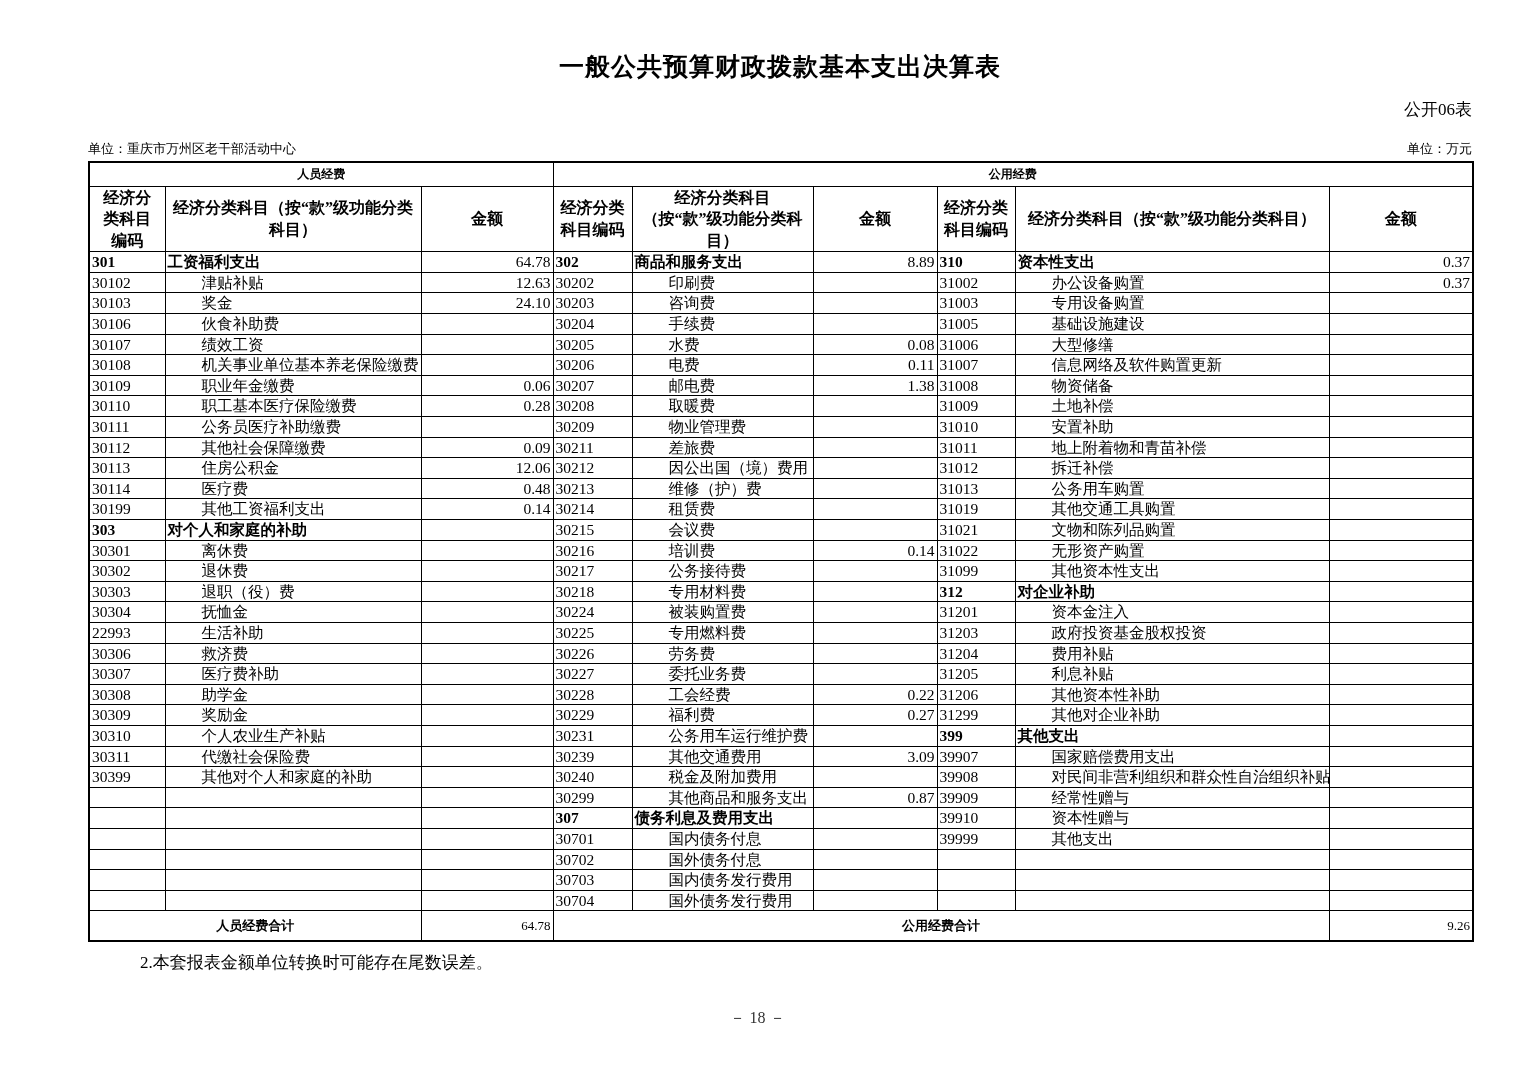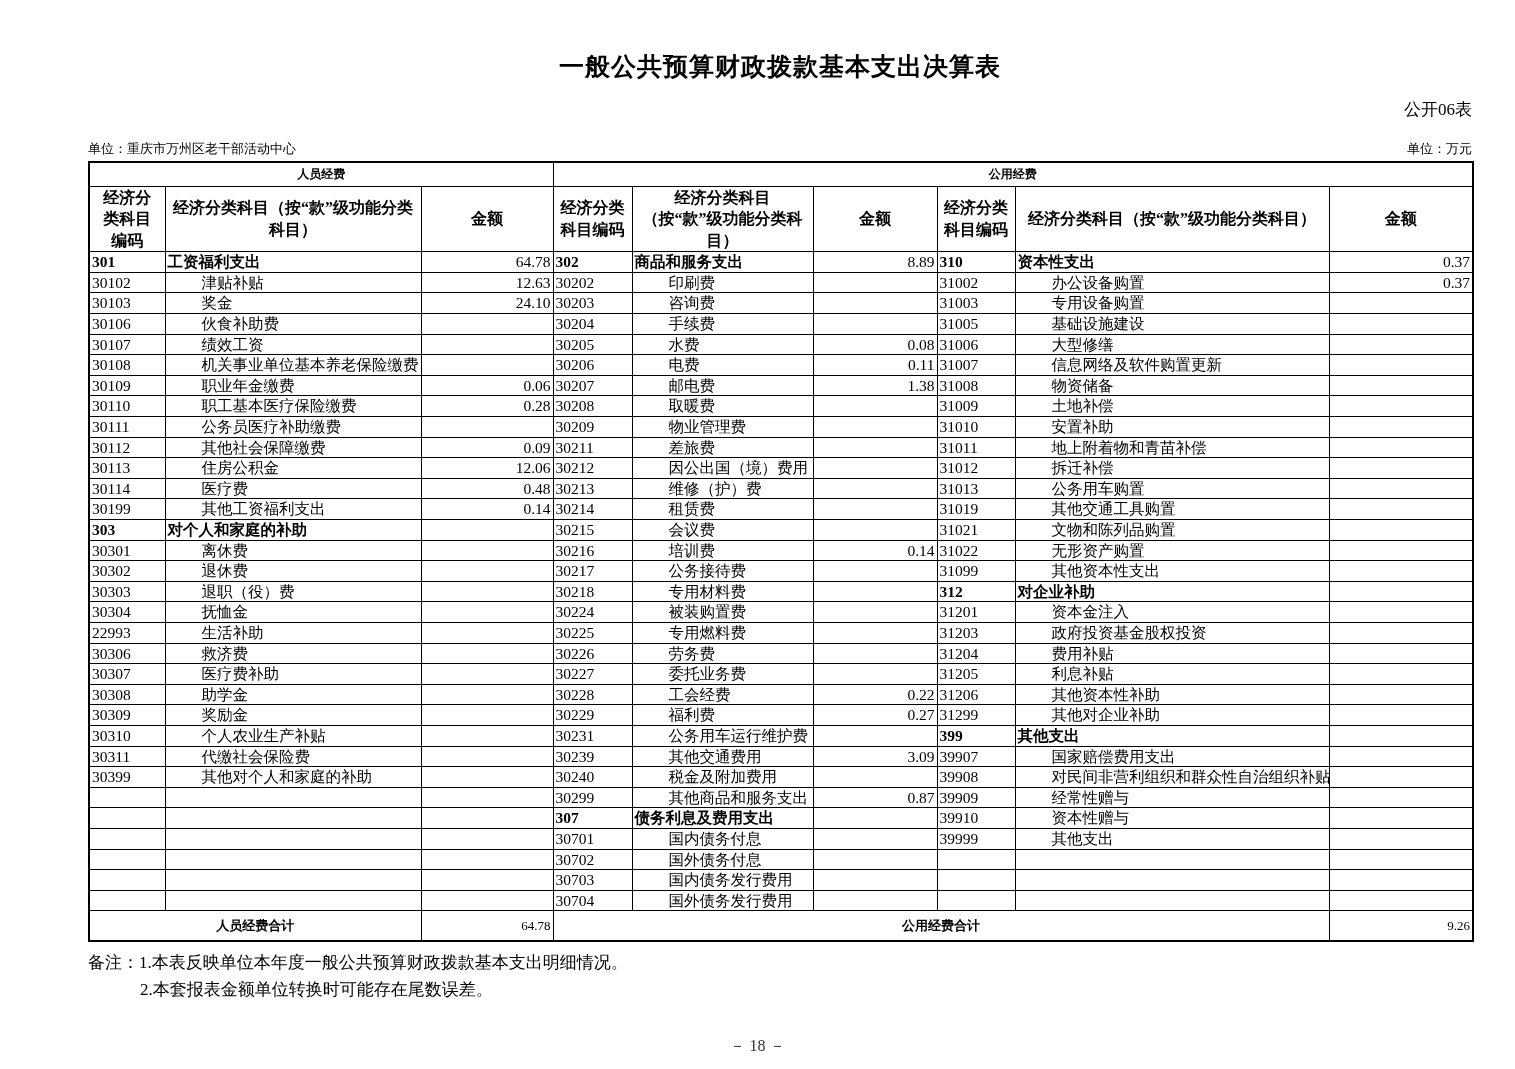--- a/index.html
+++ b/index.html
@@ -454,19 +454,18 @@
         <tr>
           <td colspan="2" class="total-label">人员经费合计</td>
           <td class="amt">64.78</td>
           <td colspan="5" class="total-label">公用经费合计</td>
           <td class="amt">9.26</td>
         </tr>
       </tfoot>
     </table>
 
     <div class="notes">
-      <div>备注：1.本表反映单位本年度一般公共预算财政拨款基本支出明细情况。</div>
       <div class="note-line2">2.本套报表金额单位转换时可能存在尾数误差。</div>
     </div>
 
   </div>
   <div class="page-number">－ 18 －</div>
 </div>
 
 </body></html>

